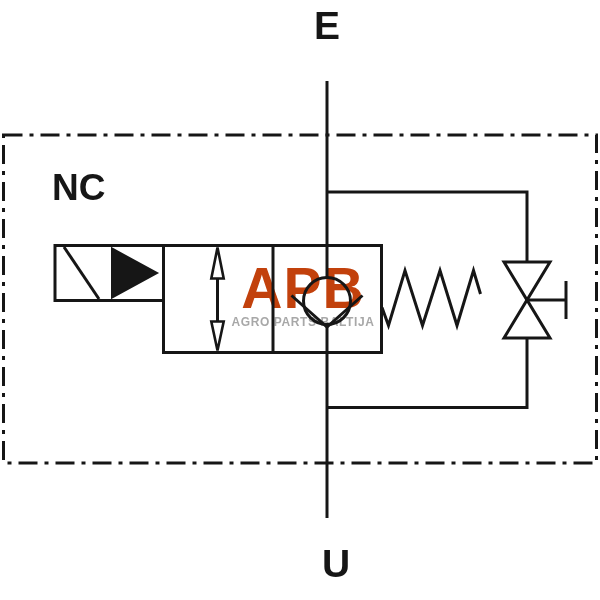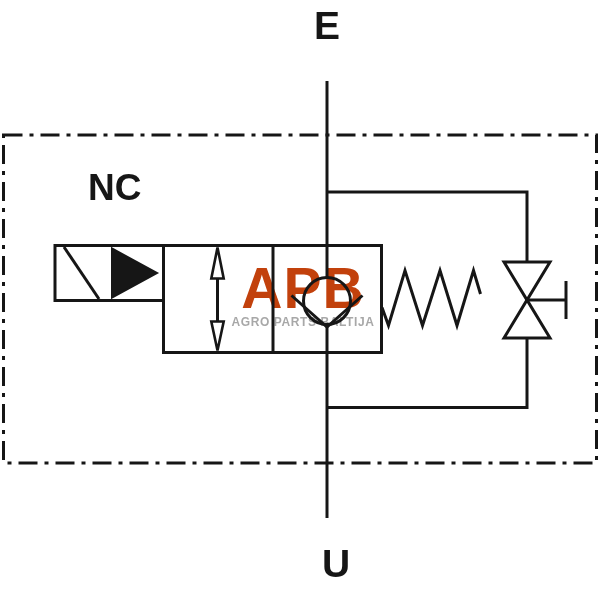--- a/index.html
+++ b/index.html
@@ -64,21 +64,20 @@
   .port-label.u {
     left: 336px;
     top: 542px;
     transform: translateX(-50%);
     font-size: 39px;
   }
   .state-label {
     left: 52px;
     top: 167px;
     font-size: 37px;
-    margin-left: 36px;
   }
 </style>
 </head>
 <body>
 
 <div class="stage">
 
   <div class="watermark">
     <div class="wm-logo">APB</div>
     <div class="wm-sub">AGRO PARTS BALTIJA</div>

